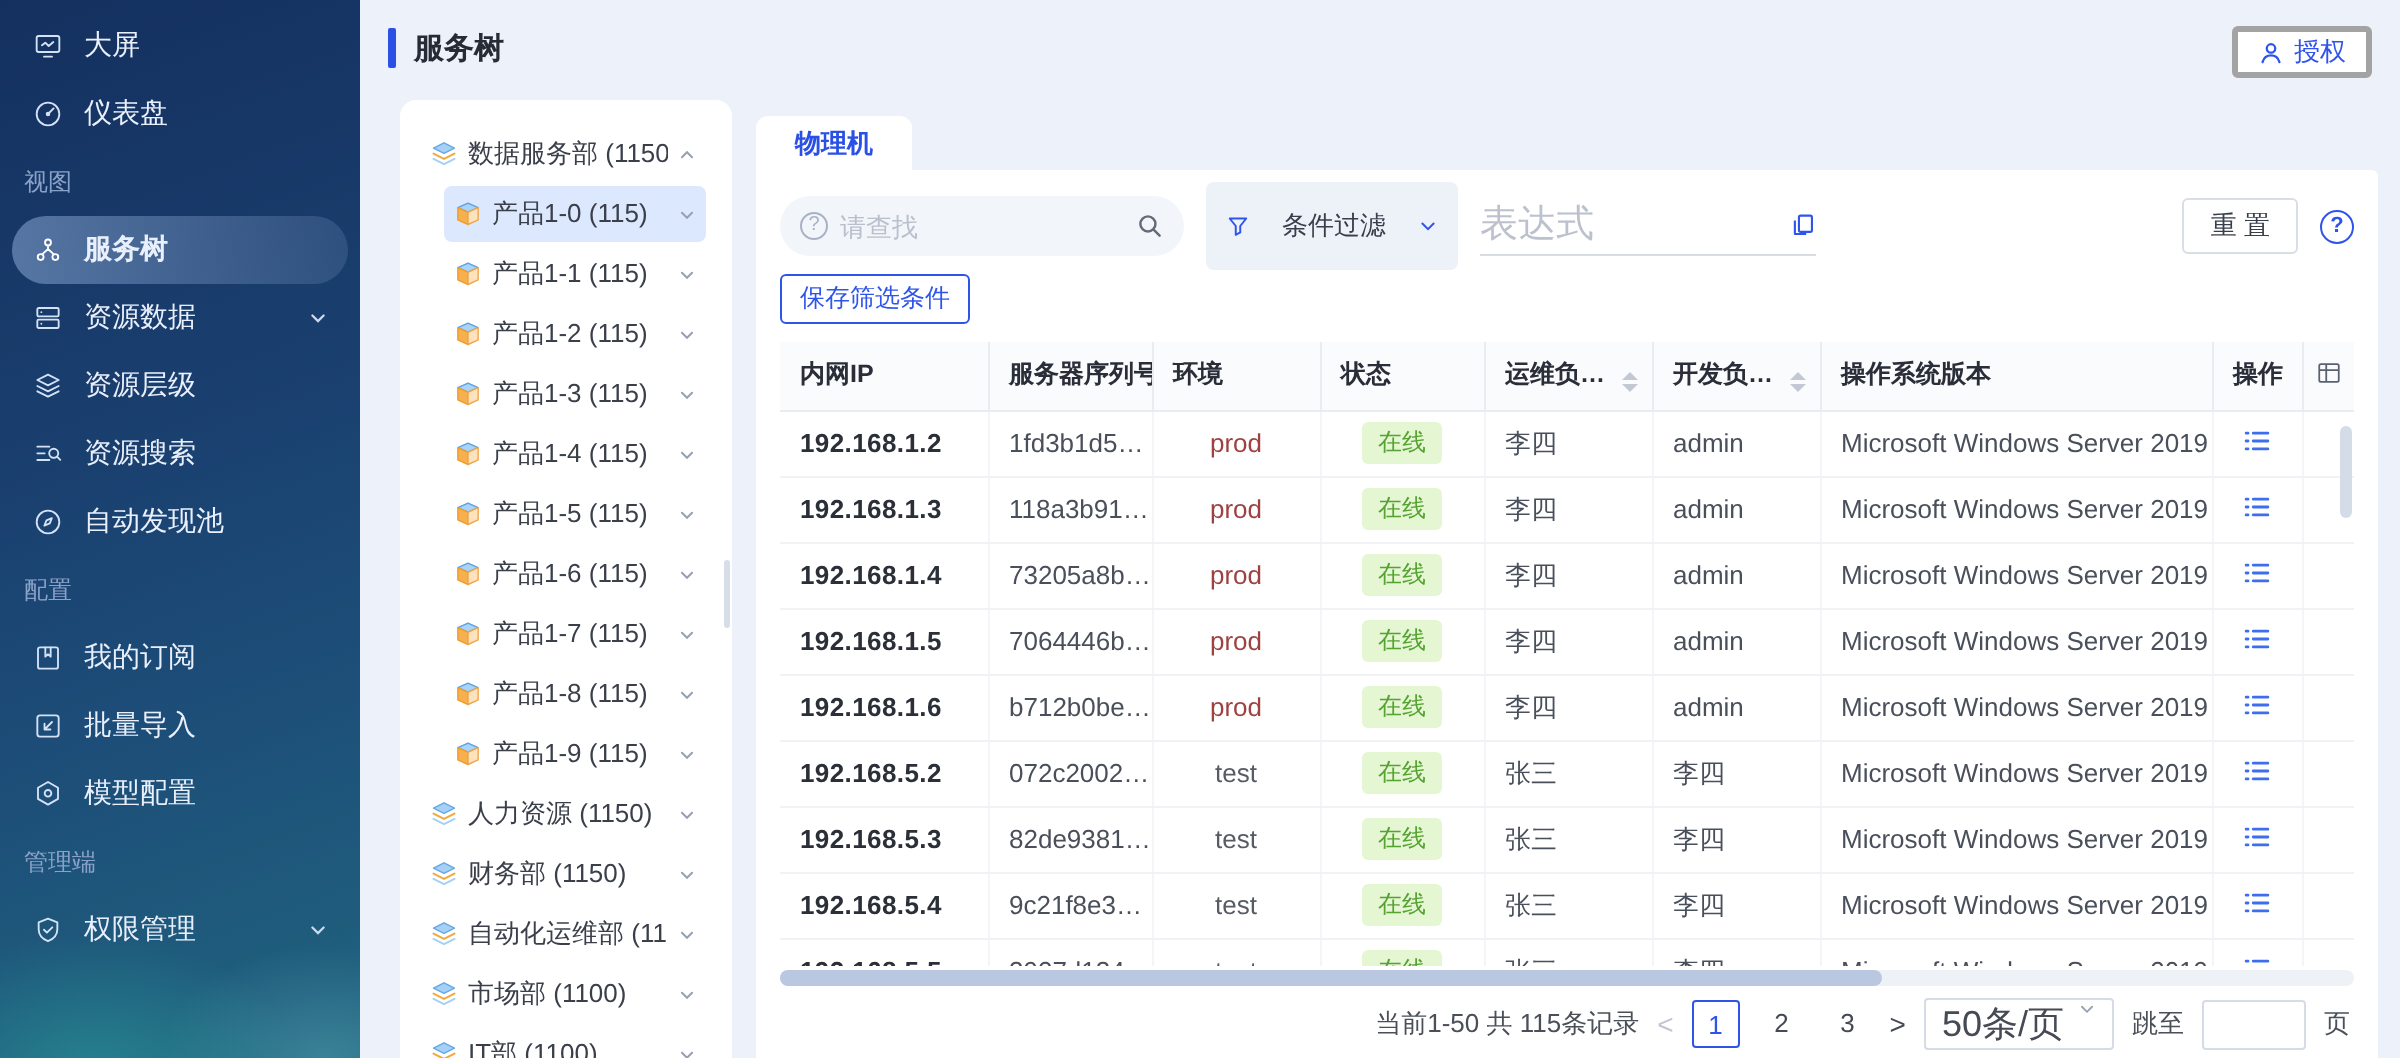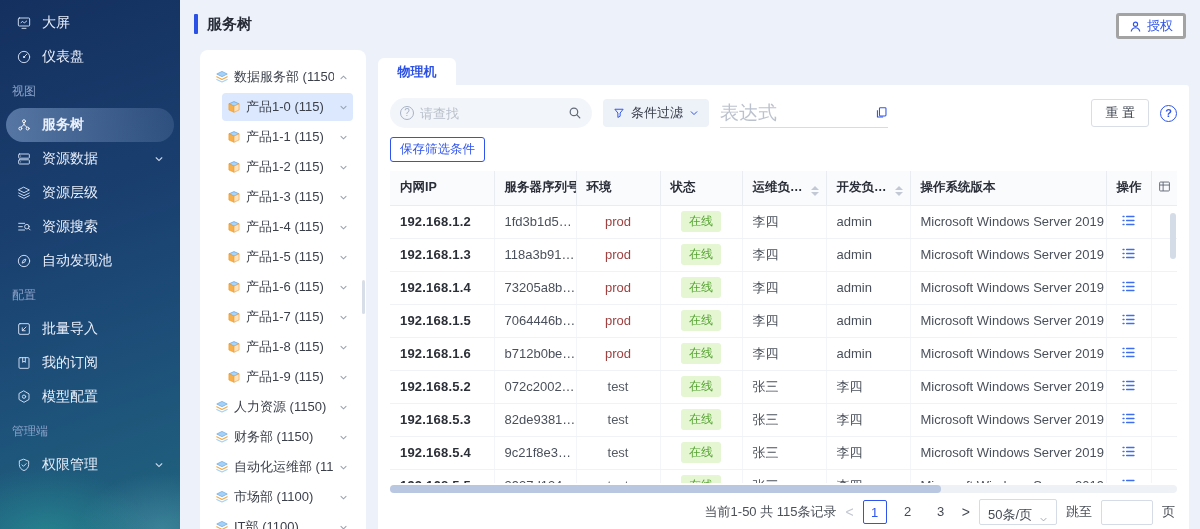--- a/index.html
+++ b/index.html
@@ -55,21 +55,21 @@
     color:#2b50e5; font-size:13px; font-weight:bold; cursor:pointer; }
   .main-card { position:absolute; left:198px; top:85px; width:811px; height:450px; background:#fff; border-radius:0 3px 3px 3px; }
 
   .filters { position:absolute; top:13px; left:12px; right:12px; height:30px; display:flex; align-items:center; gap:11px; }
   .search-pill { width:202px; height:30px; background:#f2f5fa; border-radius:15px; display:flex; align-items:center; gap:6px; padding:0 10px; }
   .help-q { width:14px; height:14px; border:1px solid #a9b2c4; border-radius:50%; color:#a9b2c4;
     font-size:10px; line-height:12px; text-align:center; flex:none; }
   .search-pill input { border:none; outline:none; background:transparent; flex:1; font-size:13px; color:#3a3f4a; min-width:0; }
   .search-pill input::placeholder { color:#b9c0cc; }
   .search-pill .mag { margin-left:auto; display:flex; color:#646b78; }
-  .cond-pill { height:28px; background:#edf1f8; border-radius:4px; display:flex; align-items:center; gap:6px; padding:0 10px; cursor:pointer; }
+  .cond-pill { height:44px; background:#edf1f8; border-radius:4px; display:flex; align-items:center; gap:16px; padding:0 10px; cursor:pointer; }
   .cond-pill .label { font-size:13px; color:#383e4a; }
   .expr { width:168px; height:30px; display:flex; align-items:center; border-bottom:1px solid #d6dbe4; }
   .expr input { border:none; outline:none; flex:1; font-size:19px; min-width:0; color:#3a3f4a; }
   .expr input::placeholder { color:#bcc2cd; }
   .expr .copy { display:flex; color:#2f54eb; }
   .reset-btn { margin-left:auto; height:28px; padding:0 13px; border:1px solid #d8dde6; border-radius:3px;
     background:#fff; font-size:13px; color:#383e4a; cursor:pointer; }
   .help-circle { width:17px; height:17px; border:1px solid #2f54eb; border-radius:50%; color:#2f54eb;
     font-size:11px; line-height:15px; text-align:center; font-weight:bold; cursor:pointer; }
   .save-row { position:absolute; top:52px; left:12px; }
@@ -102,22 +102,22 @@
   .hscroll { position:absolute; left:12px; right:12px; top:400px; height:8px; background:#eef1f6; border-radius:4px; }
   .hscroll .thumb { width:70%; height:8px; background:#b9c7e0; border-radius:4px; cursor:pointer; }
 
   
   .pager { position:absolute; left:24px; right:14px; top:414px; height:26px; display:flex; align-items:center;
     justify-content:flex-end; gap:9px; font-size:13px; color:#4a4f58; }
   .pg-prev { color:#c0c6d1; font-size:14px; cursor:default; }
   .pg-next { color:#454a54; font-size:14px; cursor:pointer; }
   .pg { min-width:24px; height:24px; line-height:24px; text-align:center; color:#454a54; cursor:pointer; }
   .pg.cur { border:1px solid #2f54eb; color:#2f54eb; border-radius:2px; }
-  .size-sel { height:26px; border:1px solid #d6dce5; border-radius:2px; display:flex; align-items:flex-end;
-    gap:7px; padding:0 8px; font-size:13px; color:#454a54; cursor:pointer; }
+  .size-sel { height:26px; border:1px solid #d6dce5; border-radius:2px; display:flex; align-items:flex-start;
+    gap:7px; padding:0 8px; font-size:18px; color:#454a54; cursor:pointer; }
   .size-sel svg { width:9px; height:9px; color:#98a0ad; }
   .jump-input { width:52px; height:25px; border:1px solid #d6dce5; border-radius:2px; outline:none; padding:0 6px; font-size:13px; }
 </style>
 </head>
 <body>
 
 <div class="stage">
 
   <div class="sidebar">
     <div class="s-menu">
@@ -194,34 +194,34 @@
               <circle cx="12" cy="12" r="8.5"></circle>
               <path d="M9.3 14.7l1.6-4 4-1.6-1.6 4z"></path>
             </svg>
           </span>
           <span class="s-label">自动发现池</span>
         </div>
         <div class="s-section">配置</div>
         <div class="s-item">
           <span class="s-icon">
             <svg fill="none" stroke="currentColor" stroke-width="1.4" stroke-linecap="round" stroke-linejoin="round" viewBox="0 0 24 24" width="16" height="16">
+              <rect x="4.5" y="4" width="15" height="16" rx="1.5"></rect>
+              <path d="M10 4v7l2-1.8 2 1.8V4"></path>
+            </svg>
+          </span>
+          <span class="s-label">我的订阅</span>
+        </div>
+        <div class="s-item">
+          <span class="s-icon">
+            <svg fill="none" stroke="currentColor" stroke-width="1.4" stroke-linecap="round" stroke-linejoin="round" viewBox="0 0 24 24" width="16" height="16">
               <rect x="4" y="4" width="16" height="16" rx="2"></rect>
               <path d="M15 9l-5.6 5.6M9.4 10.2v4.4h4.4"></path>
             </svg>
           </span>
           <span class="s-label">批量导入</span>
-        </div>
-        <div class="s-item">
-          <span class="s-icon">
-            <svg fill="none" stroke="currentColor" stroke-width="1.4" stroke-linecap="round" stroke-linejoin="round" viewBox="0 0 24 24" width="16" height="16">
-              <rect x="4.5" y="4" width="15" height="16" rx="1.5"></rect>
-              <path d="M10 4v7l2-1.8 2 1.8V4"></path>
-            </svg>
-          </span>
-          <span class="s-label">我的订阅</span>
         </div>
         <div class="s-item">
           <span class="s-icon">
             <svg fill="none" stroke="currentColor" stroke-width="1.4" stroke-linecap="round" stroke-linejoin="round" viewBox="0 0 24 24" width="16" height="16">
               <path d="M12 3l7.5 4.3v8.4L12 20l-7.5-4.3V7.3z"></path>
               <circle cx="12" cy="11.5" r="2.5"></circle>
             </svg>
           </span>
           <span class="s-label">模型配置</span>
         </div>

